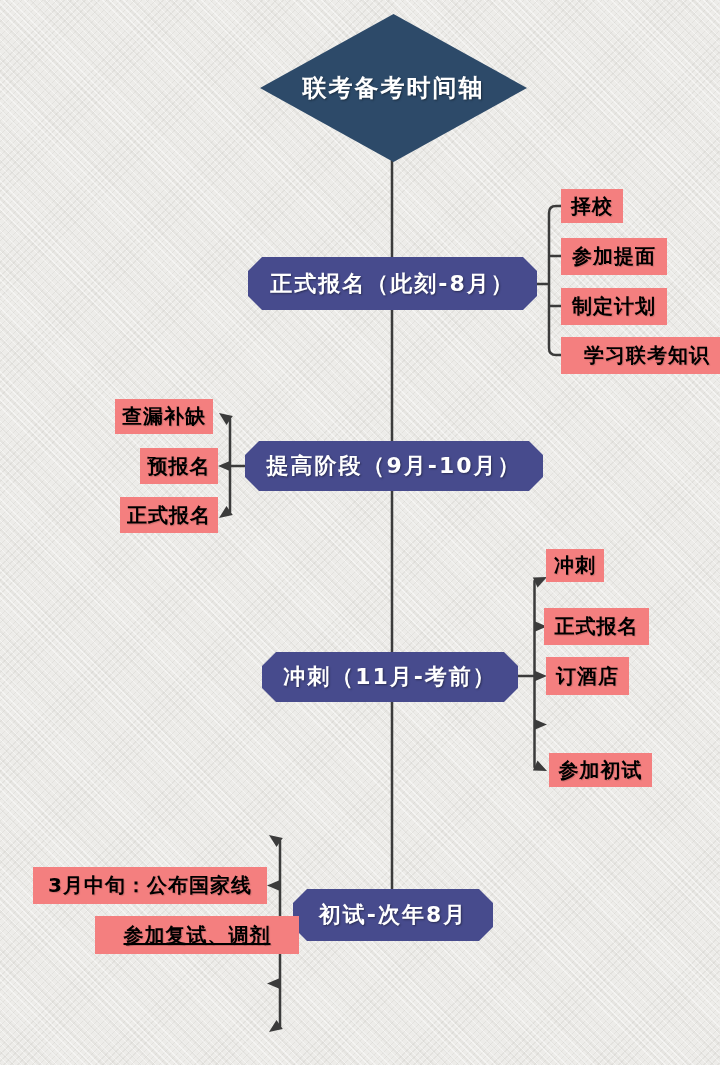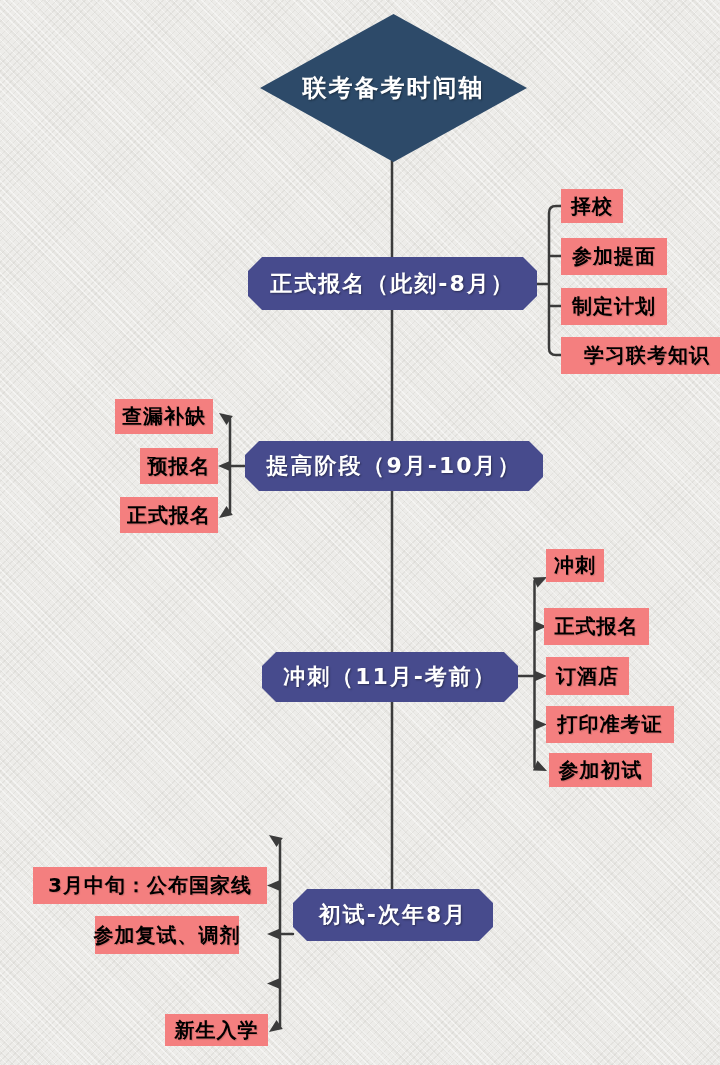--- a/index.html
+++ b/index.html
@@ -52,21 +52,21 @@
   .b22{left:120px;top:497px;width:98px;height:36px;}
 
   .b30{left:546px;top:549px;width:58px;height:33px;}
   .b31{left:544px;top:608px;width:105px;height:37px;}
   .b32{left:546px;top:657px;width:83px;height:38px;}
   .b33{left:546px;top:706px;width:128px;height:37px;}
   .b34{left:549px;top:753px;width:103px;height:34px;}
 
   .b40{left:13px;top:822px;width:255px;height:32px;}
   .b41{left:33px;top:867px;width:234px;height:37px;}
-  .b42{left:95px;top:916px;width:144px;height:38px;}
+  .b42{left:95px;top:916px;width:204px;height:38px;text-decoration:underline;}
   .b43{left:95px;top:965px;width:173px;height:37px;}
   .b44{left:165px;top:1014px;width:103px;height:32px;}
 </style>
 </head>
 <body>
 
 <div id="canvas">
 
   <svg id="connector-svg" width="720" height="1065" viewBox="0 0 720 1065">
     <g stroke="#3b3b3b" stroke-width="2.5" fill="none" stroke-linecap="round">
@@ -109,20 +109,18 @@
   <div class="branch b12">制定计划</div>
   <div class="branch b13">学习联考知识</div>
 
   <div class="branch b20">查漏补缺</div>
   <div class="branch b21">预报名</div>
   <div class="branch b22">正式报名</div>
 
   <div class="branch b30">冲刺</div>
   <div class="branch b31">正式报名</div>
   <div class="branch b32">订酒店</div>
-  <div class="branch b33">打印准考证</div>
   <div class="branch b34">参加初试</div>
 
   <div class="branch b41">3月中旬：公布国家线</div>
   <div class="branch b42">参加复试、调剂</div>
-  <div class="branch b44">新生入学</div>
 
 </div>
 
 </body></html>

